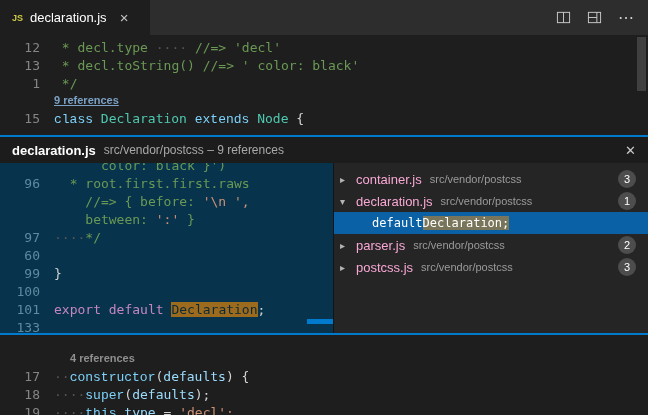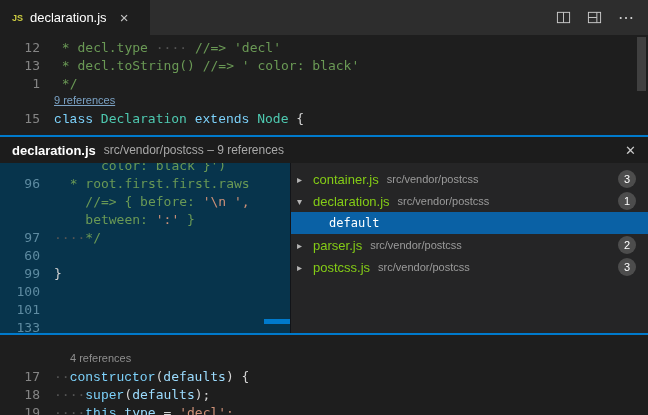--- a/index.html
+++ b/index.html
@@ -30,41 +30,41 @@
   .tok-keyword { color:#7dd3fc;font-family:Liberation Mono, monospace; }
   .tok-control { color:#c586c0; }
   .tok-type    { color:#4ec9b0; }
   .tok-string  { color:#ce9178; }
   .tok-fg      { color:#d4d4d4; }
   .tok-param   { color:#9cdcfe; }
   .tok-ws      { color:#545454; }
   .tok-match   { background:#9d6b1e; color:#0b2a38; }
   .codelens-row { height:17px; line-height:15px; margin-left:54px;
     font-family:"Liberation Sans", sans-serif; font-size:11px; }
-  .codelens { color:#7ba2c4; text-decoration:underline; cursor:pointer; }
+  .codelens { color:#7ba2c4; text-decoration:underline; cursor:pointer;font-weight:bold; }
   .codelens.plain { color:#8f8f8f; text-decoration:none; }
   .codelens-row.indent2 { margin-left:70px; }
   .scroll-thumb { position:absolute; top:2px; right:2px; width:9px; height:54px;
     background:rgba(121,121,121,0.38); }
   
   .peek { margin-top:7px; border-top:2px solid #007acc; border-bottom:2px solid #007acc; }
   .peek-header { display:flex; align-items:center; height:26px; background:#1c1c1c; padding:0 12px; }
   .peek-title { color:#ffffff; font-size:13px; font-weight:bold; }
   .peek-meta { color:#a9a9a9; font-size:12px; margin-left:8px; }
   .peek-close { margin-left:auto; color:#cccccc; font-size:13px; cursor:pointer; }
   .peek-body { display:flex; height:170px; overflow:hidden; }
-  .peek-editor { position:relative; flex:none; width:290px; background:#07344c;
+  .peek-editor { position:relative; flex:none; width:333px; background:#07344c;
     padding-top:2px; overflow:hidden; }
   .peek-editor .code-line:first-child { margin-top:-8px; }
   .peek-editor .gutter { color:#5e8ba1; }
   .peek-hscroll { position:absolute; bottom:9px; right:0; width:26px; height:5px; background:#007acc; }
   .peek-results { flex:1; background:#252526; border-left:1px solid #121418; padding-top:5px; overflow:hidden; }
   .result-row { display:flex; align-items:center; height:22px; padding-left:6px; cursor:pointer; }
   .chevron { flex:none; width:16px; color:#b4b4b4; font-size:10px; }
-  .fname { color:#84cc16; font-size:13px; }
+  .fname { color:#f9a8d4; font-size:13px; }
   .fpath { color:#9b9b9b; font-size:11px; margin-left:8px; }
   .badge { margin-left:auto; margin-right:12px; background:#4d4d4d; color:#ffffff;
     font-size:11px; min-width:18px; height:18px; border-radius:9px;
     display:flex; align-items:center; justify-content:center; padding:0 5px; }
   .result-child { display:flex; align-items:center; height:22px; padding-left:38px;
     font-family:"DejaVu Sans Mono", monospace; font-size:12px; color:#dddddd; cursor:pointer; }
   .result-child.selected { background:#0a61a5; color:#ffffff; }
   .result-match { background:rgba(255,143,0,0.45); }
   
   .editor-bottom { margin-top:12px; }
@@ -160,20 +160,21 @@
           <div class="code-line">
             <span class="gutter">99</span>
             <span class="line-content"><span class="tok-fg">}</span></span>
           </div>
           <div class="code-line">
             <span class="gutter">100</span>
             <span class="line-content"></span>
           </div>
           <div class="code-line">
             <span class="gutter">101</span>
+            <span class="line-content"><span class="tok-control">export</span><span class="tok-fg"> </span><span class="tok-control">default</span><span class="tok-fg"> </span><span class="tok-match">Declaration</span><span class="tok-fg">;</span></span>
           </div>
           <div class="code-line">
             <span class="gutter">133</span>
             <span class="line-content"></span>
           </div>
           <div class="peek-hscroll"></div>
         </div>
       <div class="peek-results">
           <div class="result-row">
             <span class="chevron">▸</span>
@@ -182,20 +183,21 @@
             <span class="badge">3</span>
           </div>
           <div class="result-row">
             <span class="chevron">▾</span>
             <span class="fname">declaration.js</span>
             <span class="fpath">src/vendor/postcss</span>
             <span class="badge">1</span>
           </div>
           <div class="result-child selected">
             <span>default </span>
+            <span class="result-match">Declaration;</span>
           </div>
           <div class="result-row">
             <span class="chevron">▸</span>
             <span class="fname">parser.js</span>
             <span class="fpath">src/vendor/postcss</span>
             <span class="badge">2</span>
           </div>
           <div class="result-row">
             <span class="chevron">▸</span>
             <span class="fname">postcss.js</span>

